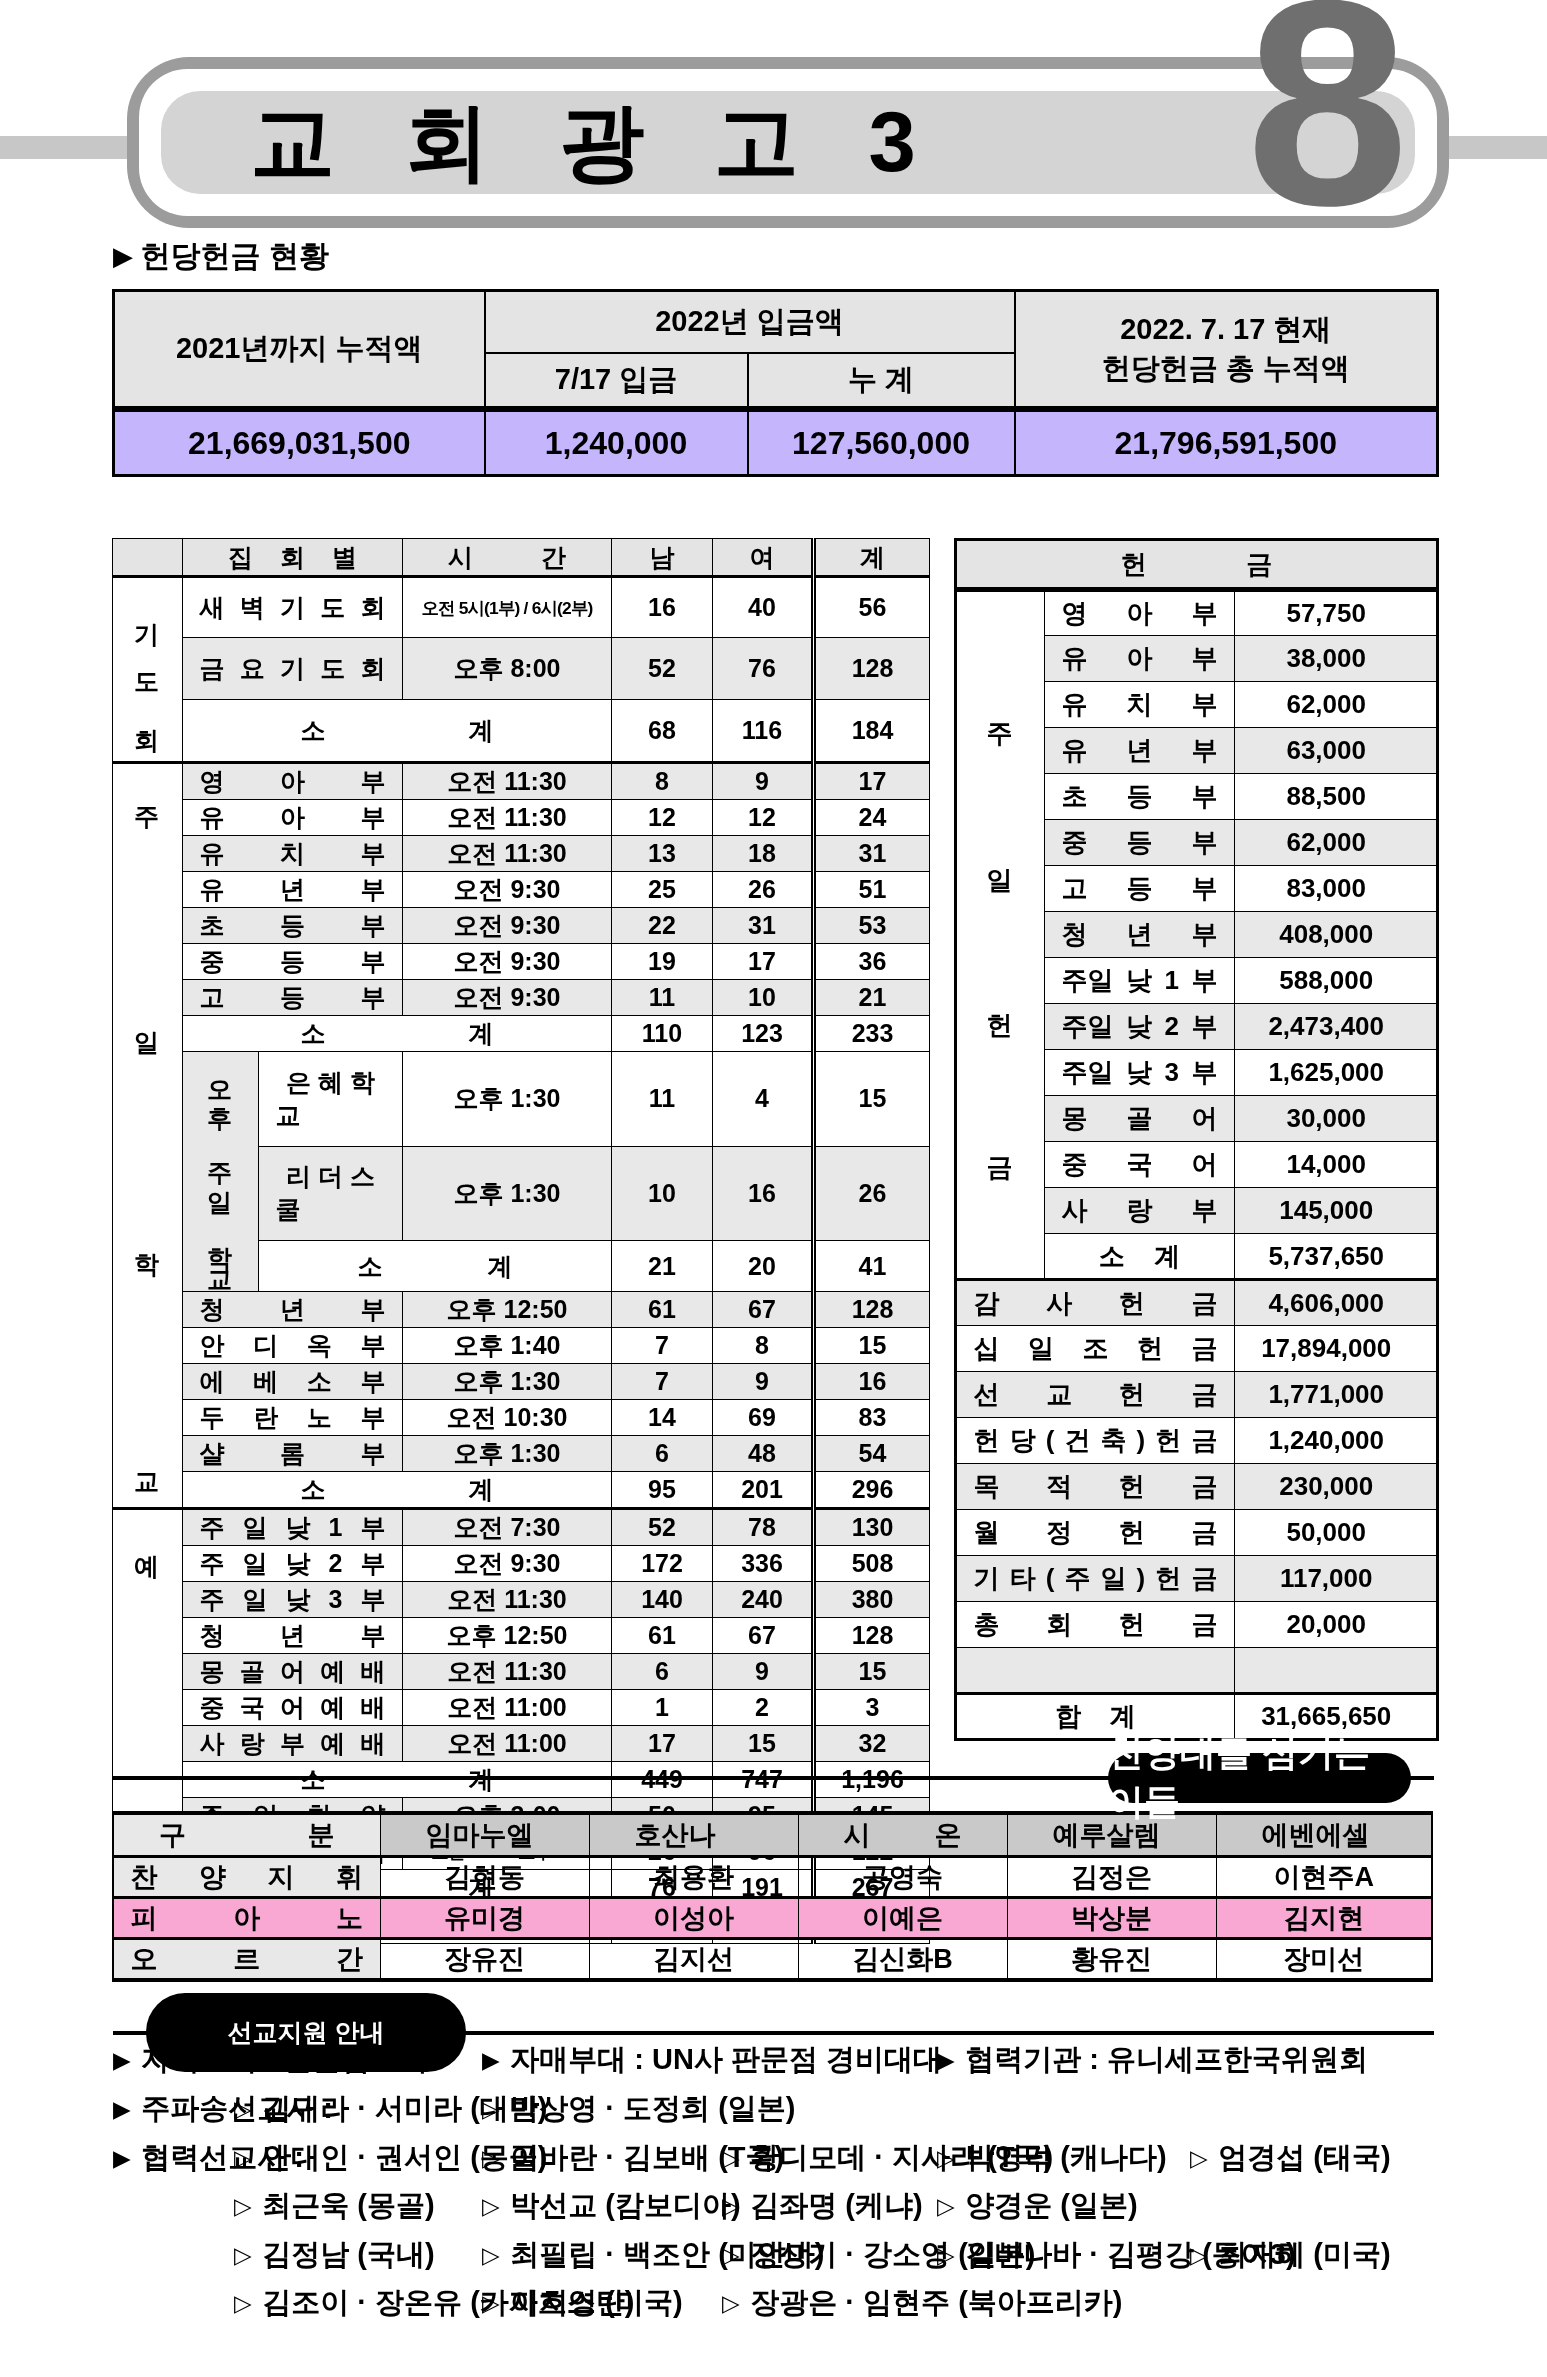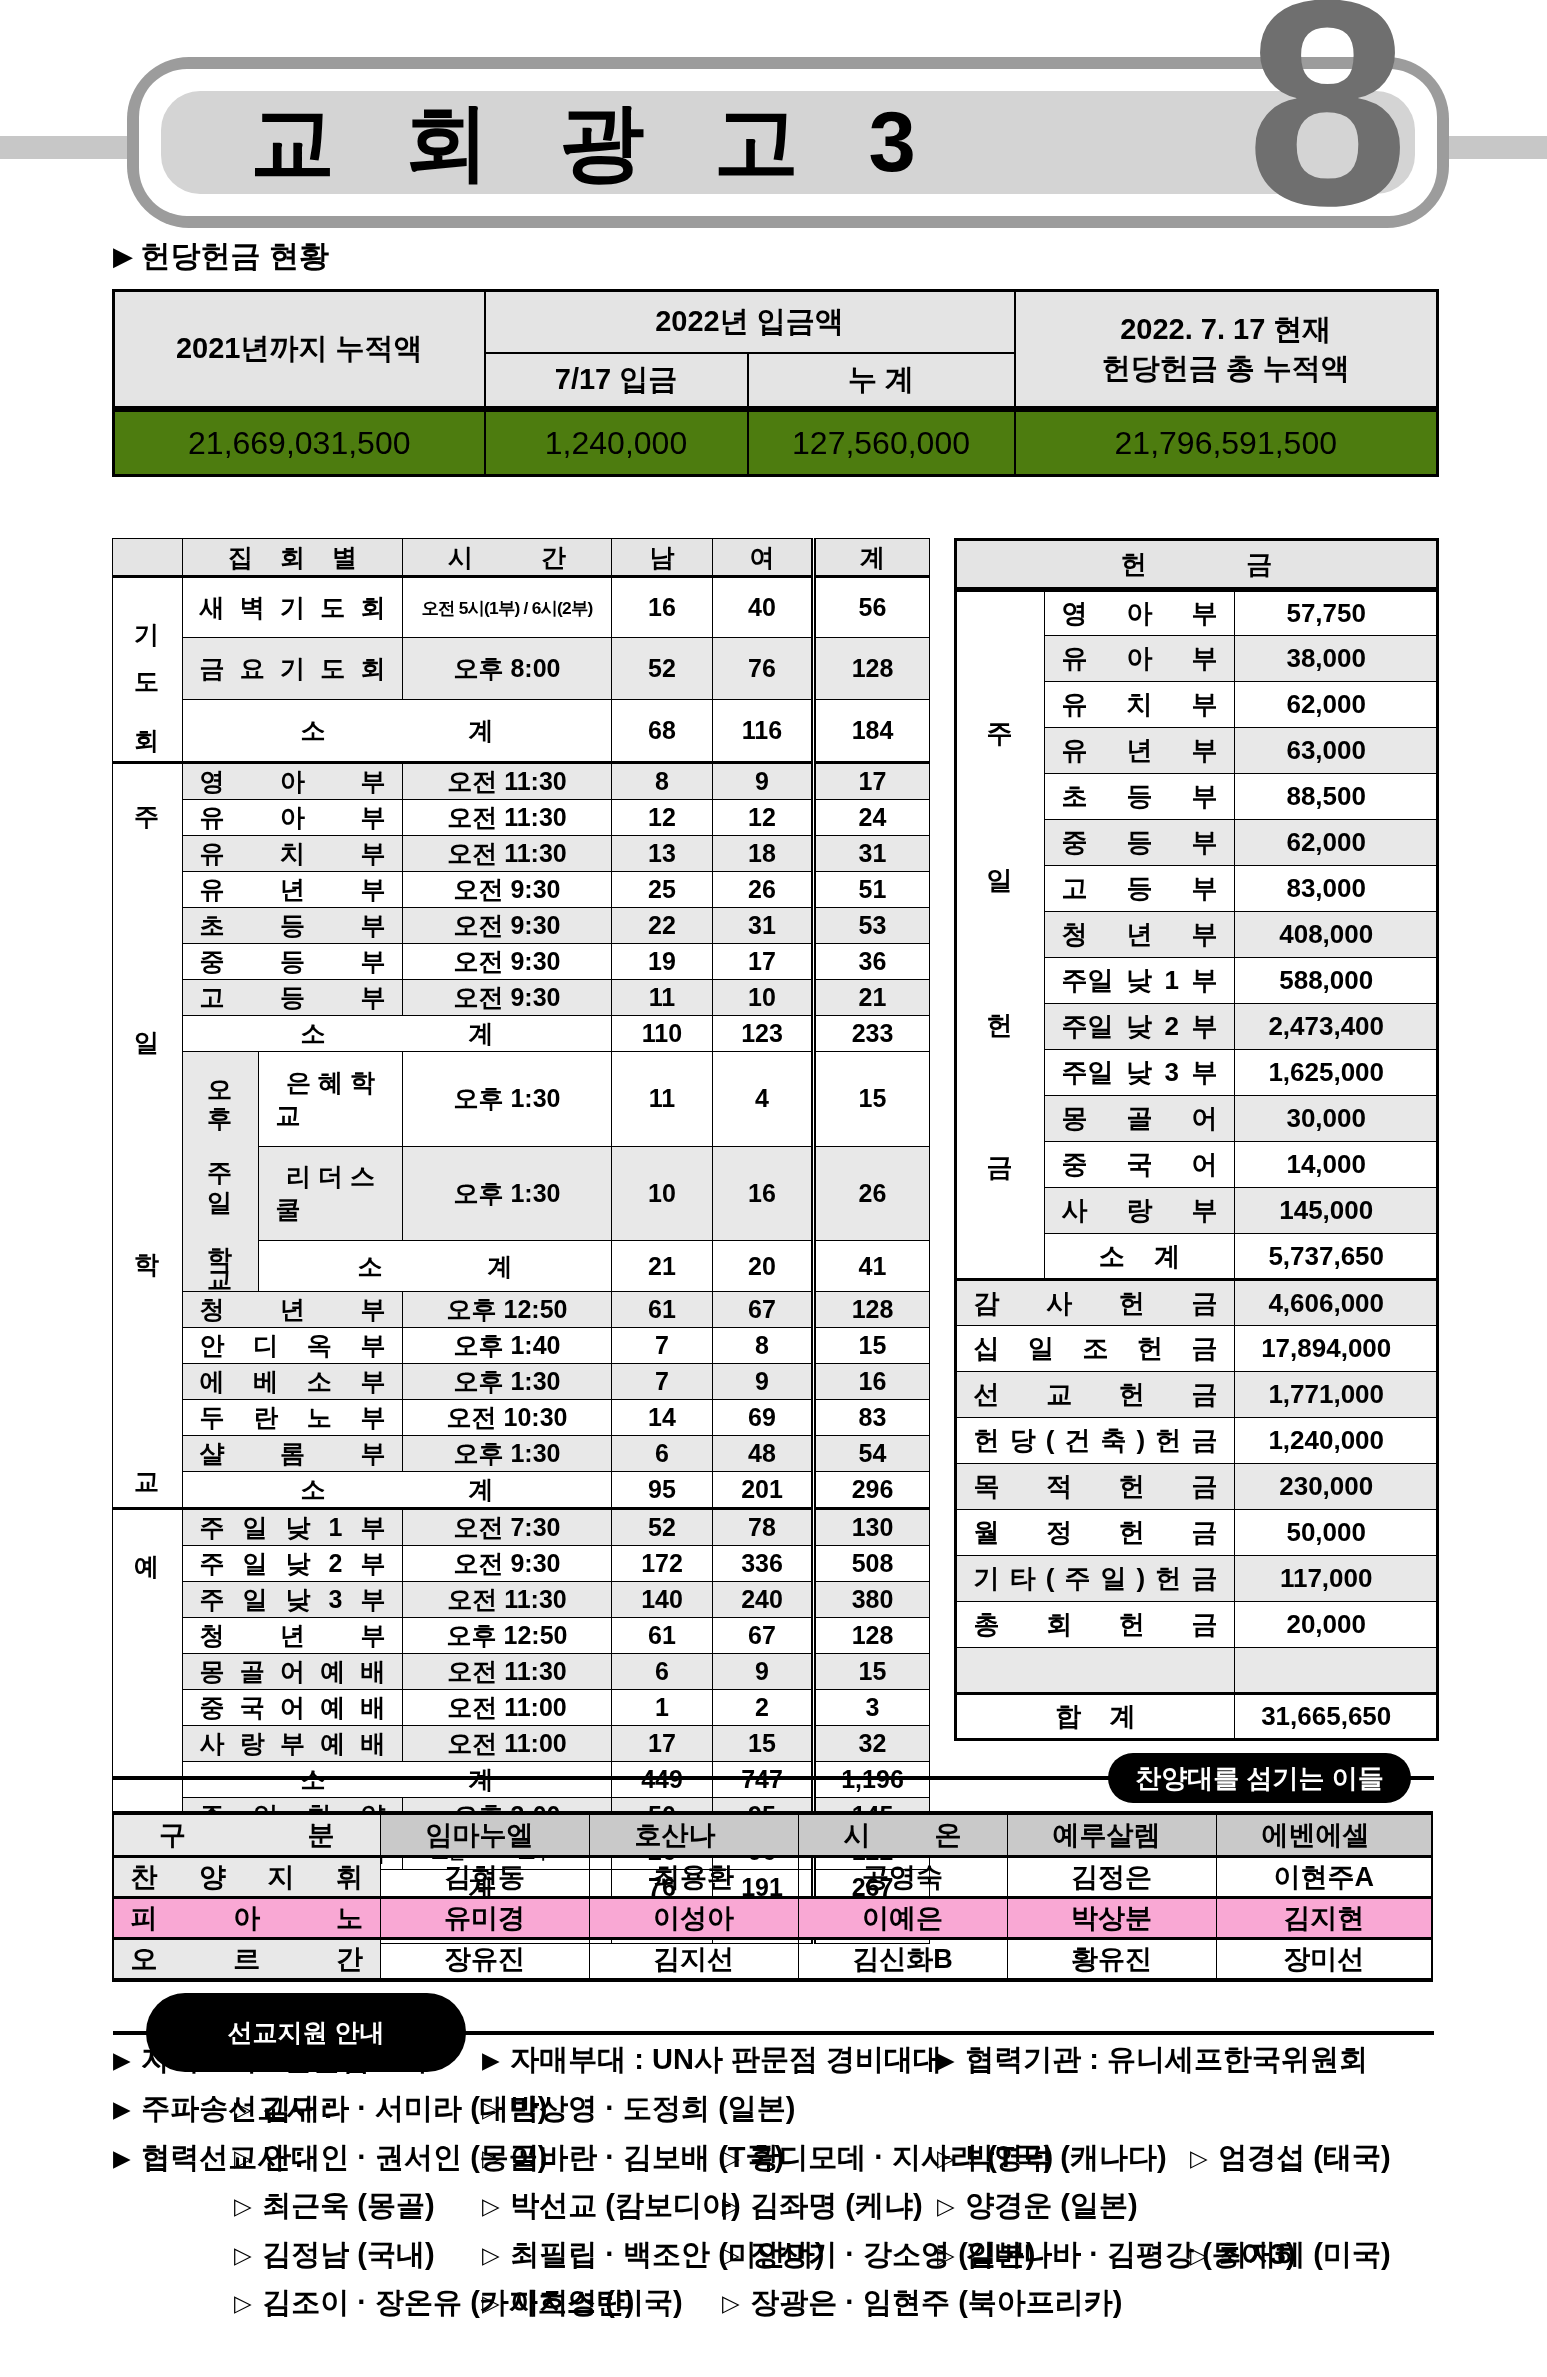--- a/index.html
+++ b/index.html
@@ -16,21 +16,21 @@
   
   .sec1-label{position:absolute;left:113px;top:236px;font-size:30px;font-weight:700;display:flex;align-items:center;gap:7.6px;}
   .sec1-label .tri{font-size:26px;}
   
   table{border-collapse:collapse;table-layout:fixed;}
   .ded{position:absolute;left:112px;top:289px;width:1324px;border:3px solid #000;}
   .ded td{border:2.3px solid #000;text-align:center;vertical-align:middle;}
   .ded .dh{background:#e4e4e4;font-size:29px;font-weight:600;}
   .ded tr.hr1 td{height:58px;}
   .ded tr.hr2 td{height:50px;}
-  .ded tr.dvals td{height:60px;font-size:32px;font-weight:400;border-top:6.8px solid #000;background:#4d7c0f;}
+  .ded tr.dvals td{height:60px;font-size:32px;font-weight:700;border-top:6.8px solid #000;background:#c4b5fd;}
   .ded .two-line div{line-height:1.35;}
   
   .stats-bar{position:absolute;left:112px;top:474px;width:1324px;height:56px;background:#7f7f7f;
              display:flex;align-items:center;justify-content:center;color:#fff;font-size:41px;font-weight:700;letter-spacing:6px;}
   
   .att{position:absolute;left:112px;top:538px;width:816px;border:1px solid #eab308;}
   .att td{border:1.5px solid #000;text-align:center;vertical-align:middle;font-size:25px;font-weight:600;overflow:hidden;}
   .att thead tr{height:38px;}
   .att tbody tr{height:36px;}
   .att thead td{background:#e4e4e4;}
@@ -55,21 +55,21 @@
   .off{position:absolute;left:954px;top:538px;width:482px;border:3px solid #000;}
   .off td{border:1.5px solid #000;text-align:center;vertical-align:middle;font-size:26px;font-weight:600;overflow:hidden;}
   .off thead tr{height:50px;}
   .off tbody tr{height:46px;}
   .off thead td{background:#e4e4e4;border-bottom:5.3px solid #000;}
   .amt{text-align:right;padding-right:19.6px;font-size:27px;font-weight:500;}
   .off .group-cell{padding:113px 0;}
   
   .choir-line{position:absolute;left:113px;top:1776px;width:1321px;height:3.8px;background:#000;}
   .choir-badge{position:absolute;left:1108px;top:1753px;width:303px;height:50px;background:#000;border-radius:26px;
-               color:#fff;font-size:26px;font-weight:700;display:flex;align-items:center;justify-content:center;z-index:2;}
+               color:#fff;font-size:36px;font-weight:700;display:flex;align-items:center;justify-content:center;z-index:2;}
   .choir{position:absolute;left:112px;top:1811px;width:1320px;border:4.5px solid #000;border-left:2.3px solid #000;border-right:2.3px solid #000;}
   .choir td{border:1.5px solid #000;border-top:3px solid #000;border-bottom:3px solid #000;
             text-align:center;vertical-align:middle;font-size:27px;font-weight:600;}
   .choir thead tr{height:43px;}
   .choir tbody tr{height:39px;}
   .choir thead td{background:#c9c9c9;}
   .choir thead td.rowhead{background:#e8e8e8;}
   .choir td.rowhead{background:#e8e8e8;}
   .choir tr.shade td{background:#f9a8d4;}
   

